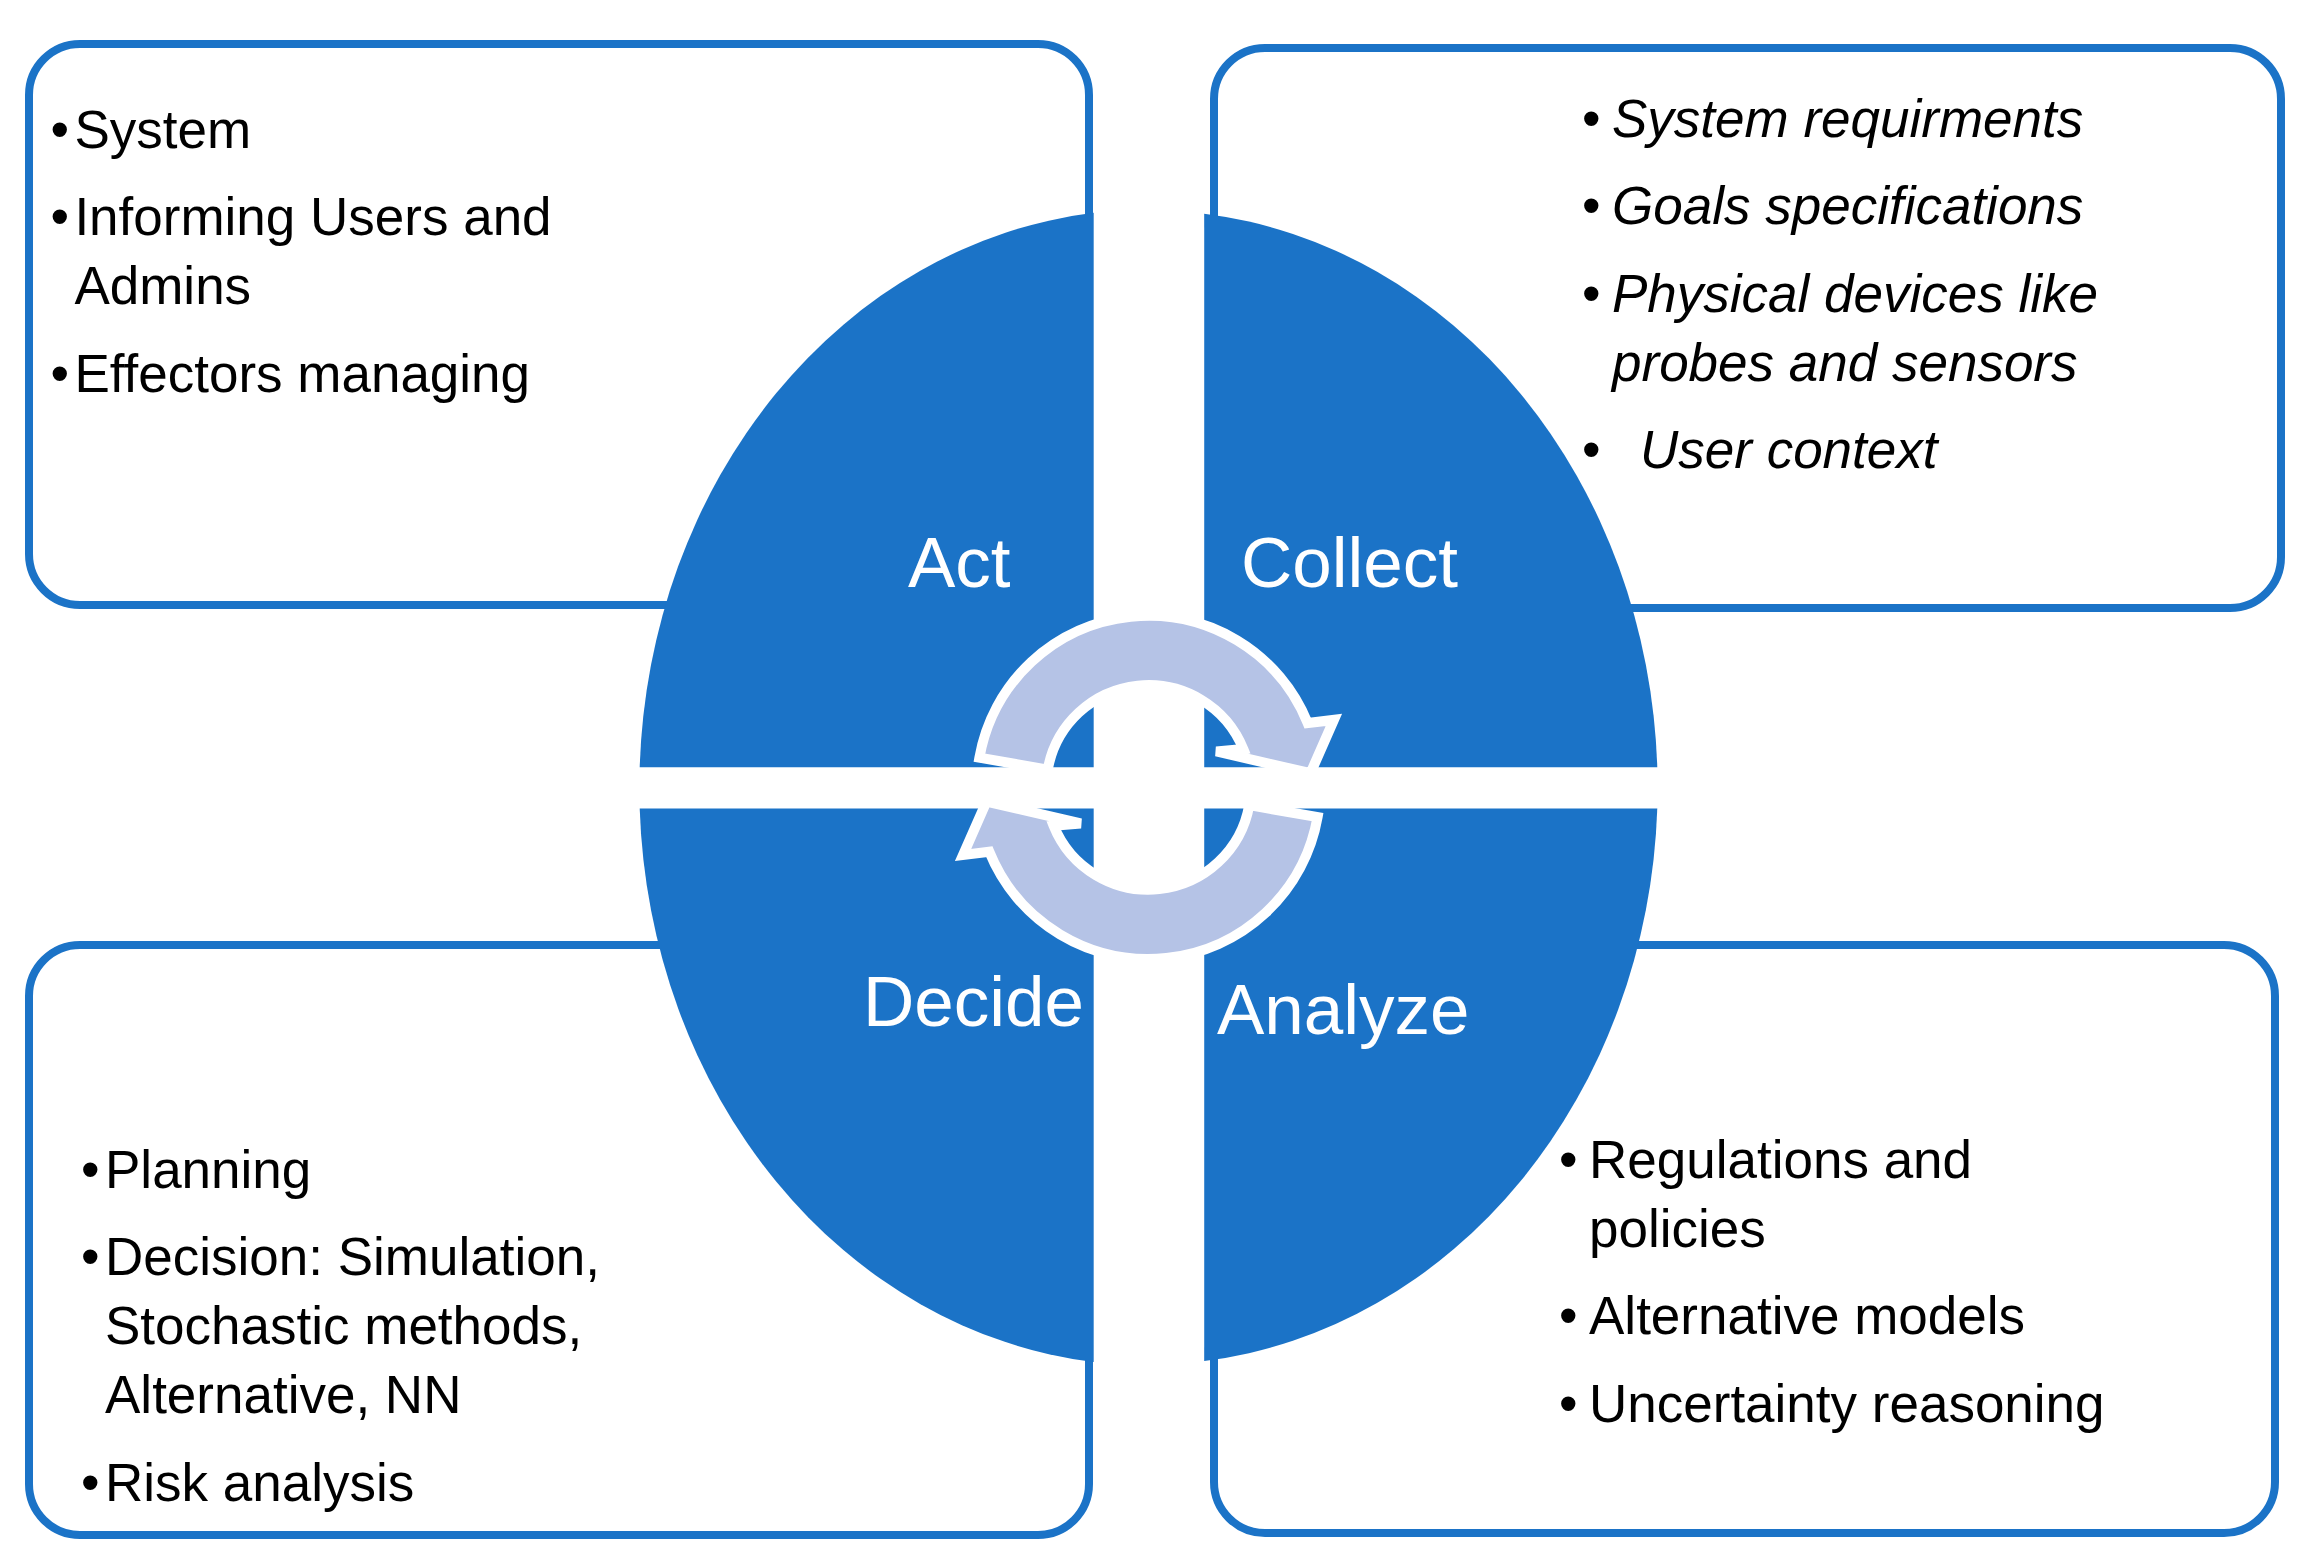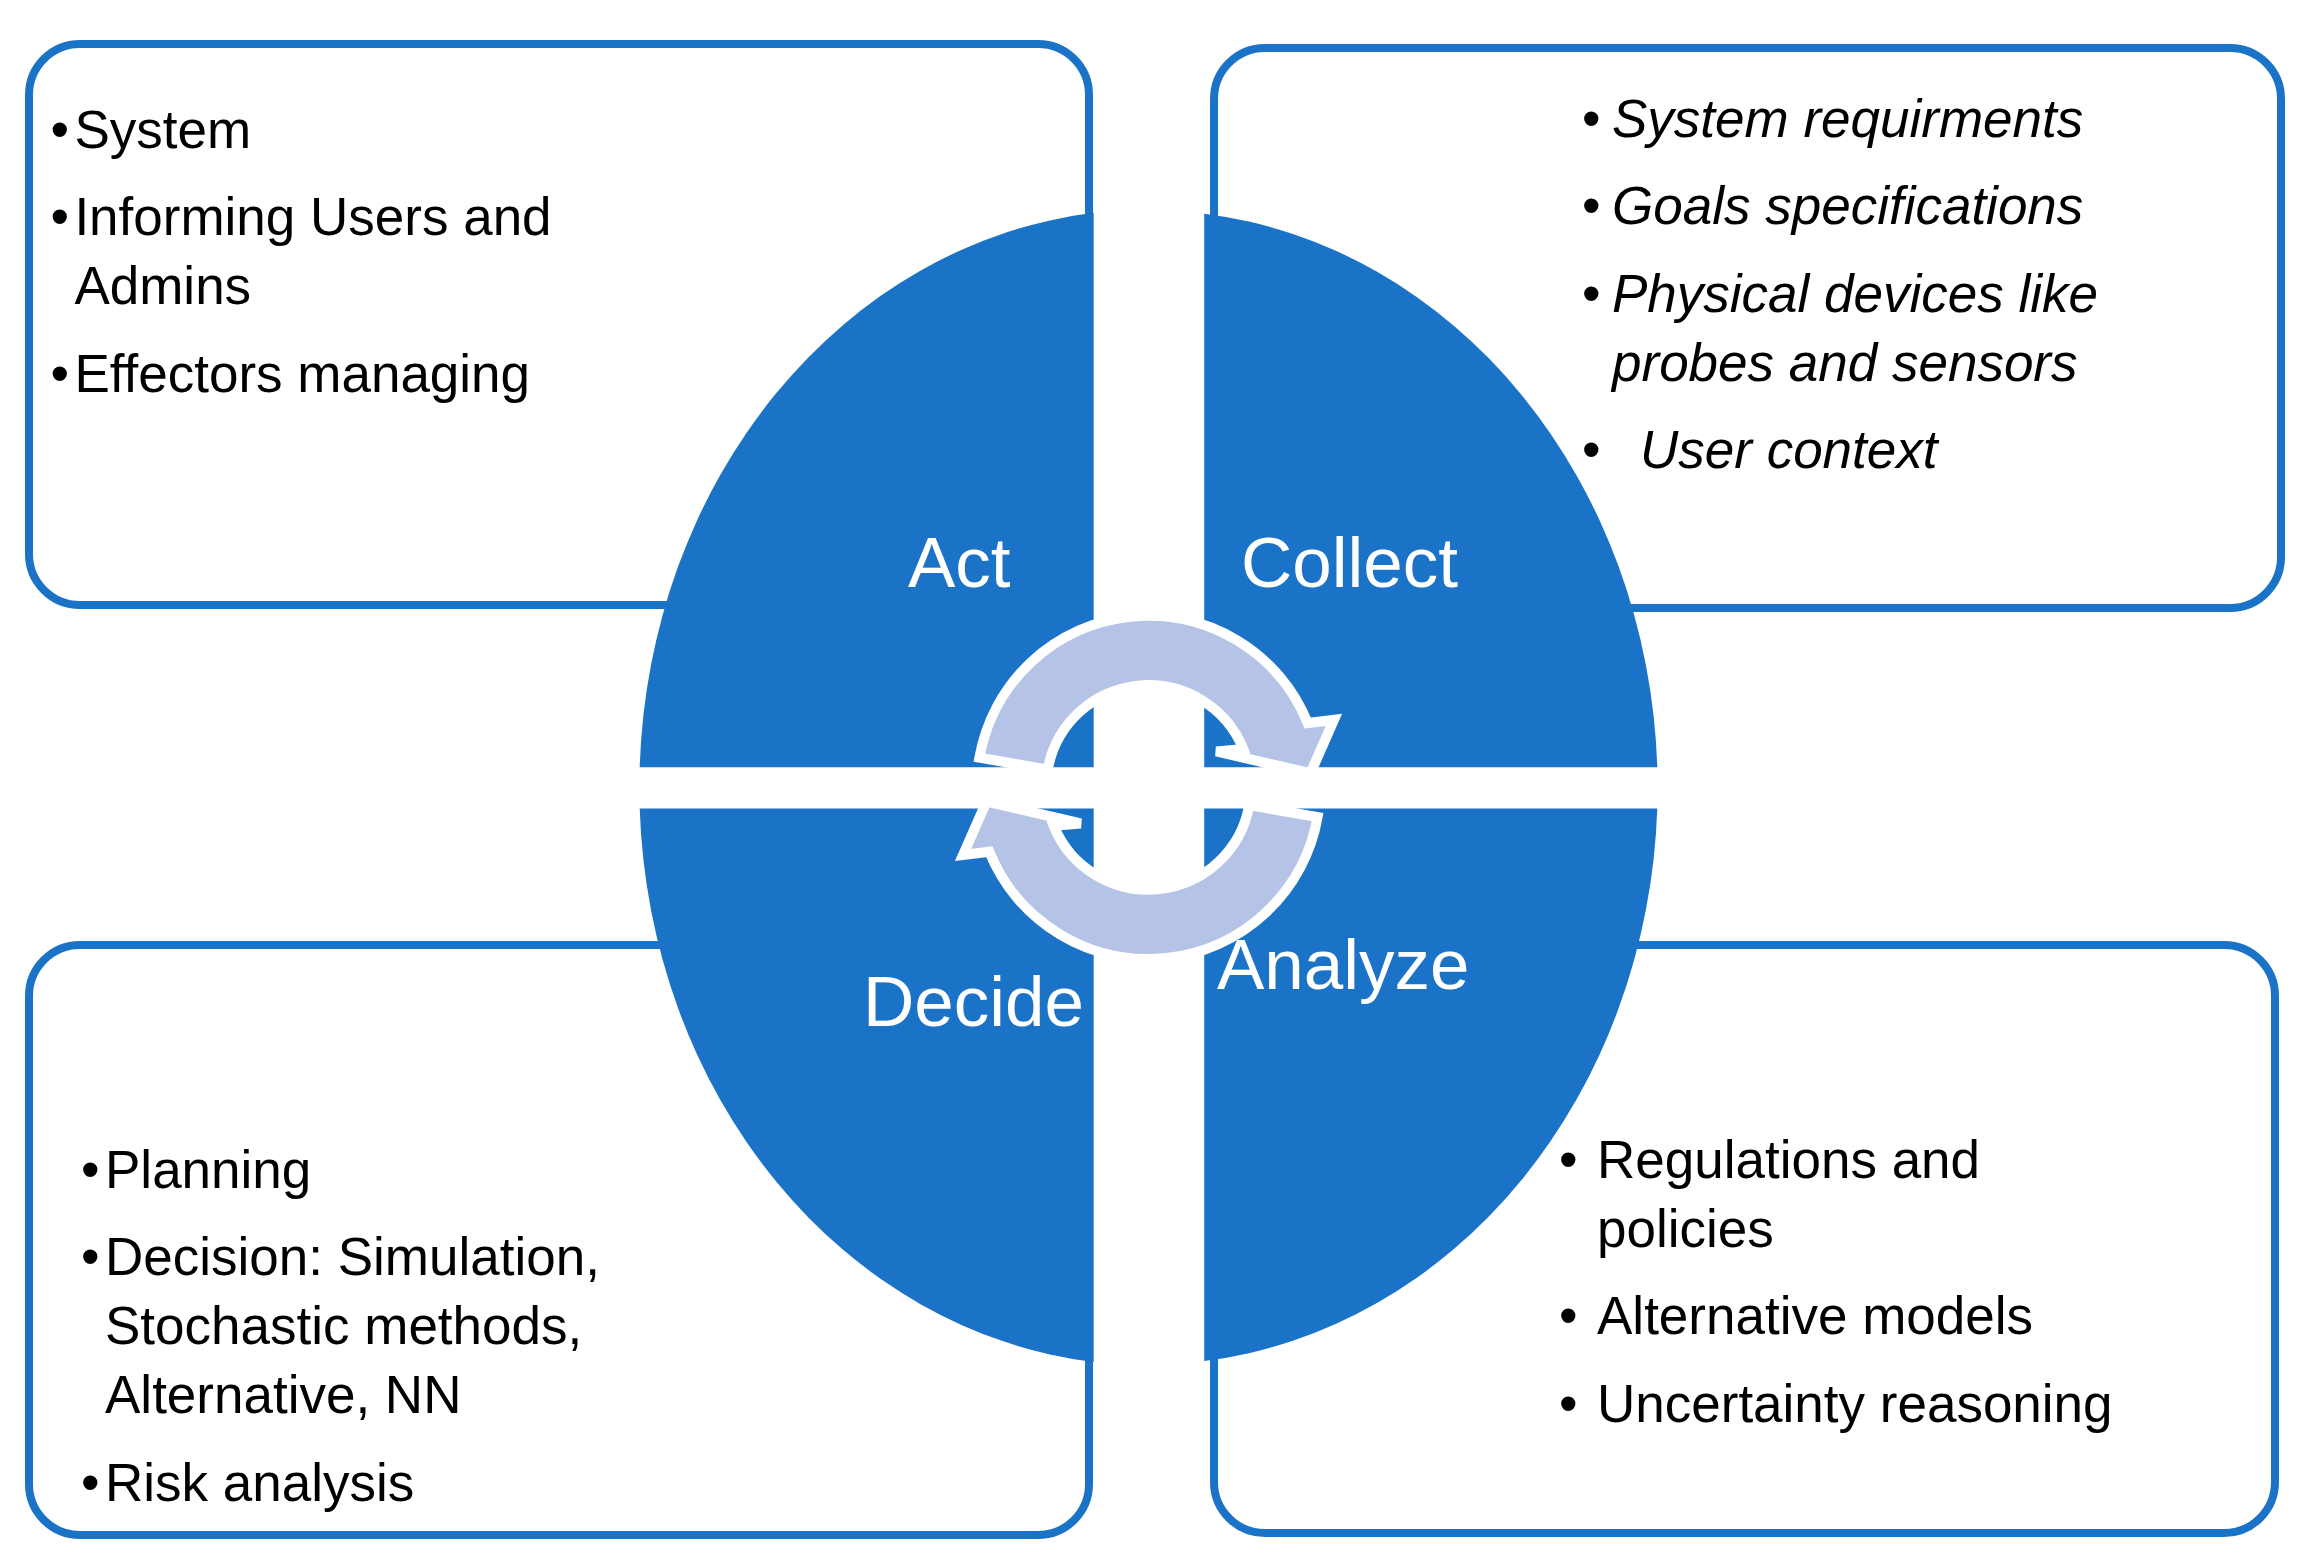--- a/index.html
+++ b/index.html
@@ -33,34 +33,34 @@
   ul.blist{list-style:none;margin:0;padding:0;font-size:53px;line-height:69px;}
   ul.blist li{display:flex;align-items:flex-start;margin:0 0 18.3px 0;}
   ul.blist .bullet{flex:0 0 auto;width:24px;}
   #box-collect ul.blist .bullet, #box-analyze ul.blist .bullet{width:30px;}
   #box-collect ul.blist li.sp .bullet{width:58px;}
   ul.blist .lines{flex:0 1 auto;}
   ul.blist .lines span{display:block;}
   #box-act .lines{max-width:548px;}
   #box-collect .lines{max-width:585px;font-style:italic;}
   #box-decide .lines{max-width:640px;}
-  #box-analyze .lines{max-width:539px;margin-left:8px;}
+  #box-analyze .lines{max-width:539px;}
   #cycle-svg{position:absolute;left:0;top:0;width:2318px;height:1562px;z-index:2;}
   .qlabel{
     position:absolute;
     z-index:3;
     color:var(--label);
     font-size:71px;
     line-height:1;
     white-space:nowrap;
   }
   #label-act{left:863px;top:527px;margin-left:45px;}
   #label-collect{left:1241px;top:527px;}
   #label-decide{left:863px;top:966px;}
-  #label-analyze{left:1217px;top:929px;}
+  #label-analyze{left:1217px;top:974px;}
 </style>
 </head>
 <body>
 
 <div class="box" id="box-act">
   <ul class="blist">
     <li>
       <span class="bullet">•</span>
       <span class="lines">
         <span>System</span>

